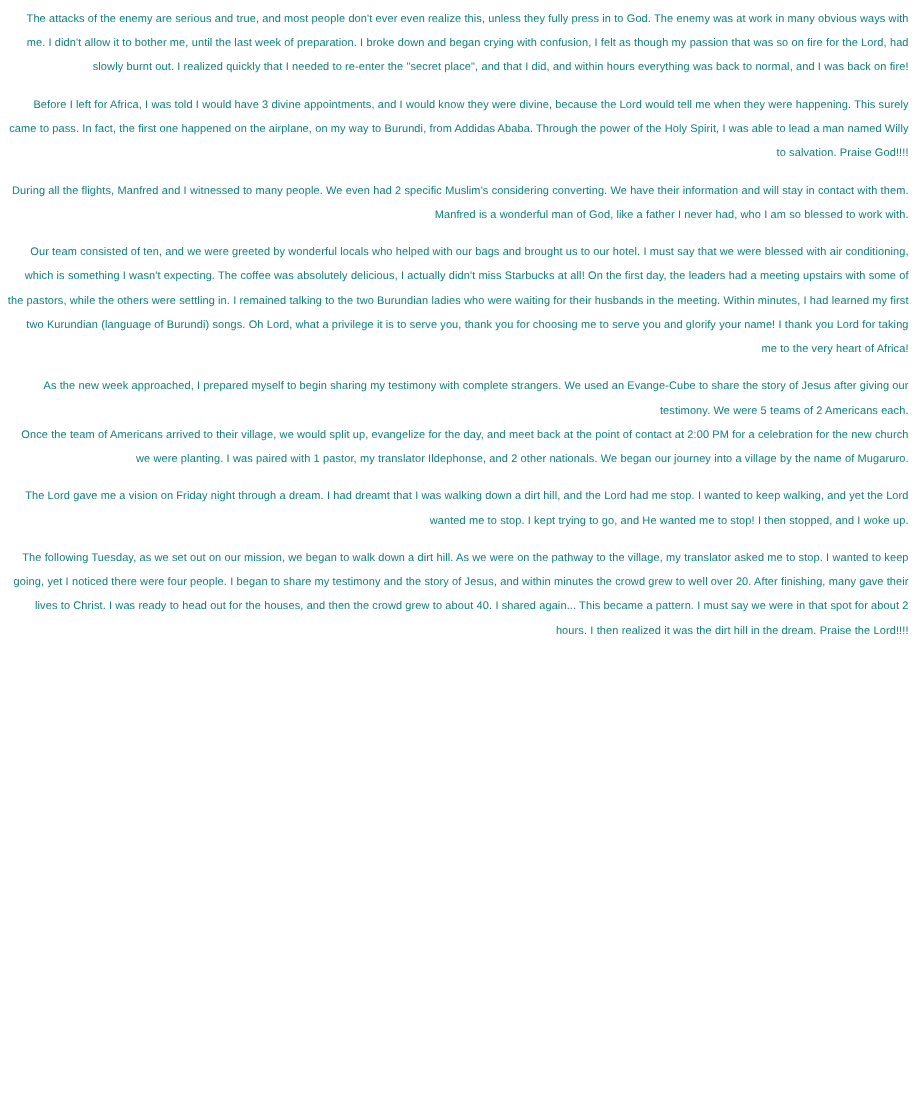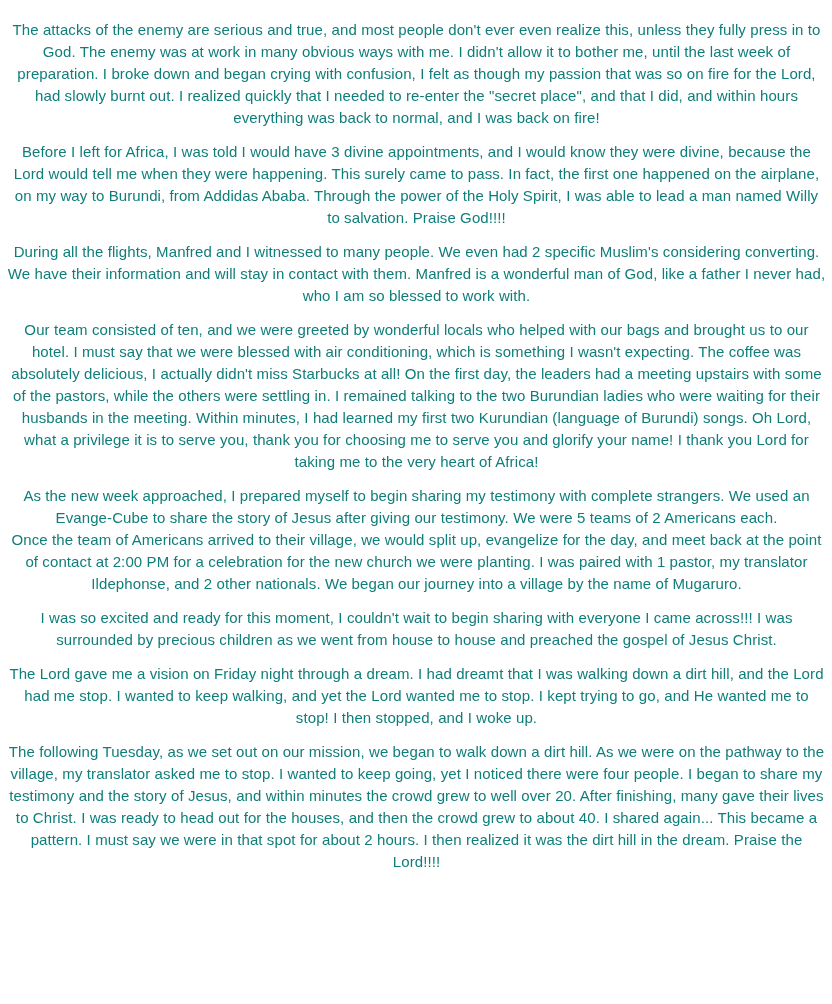--- a/index.html
+++ b/index.html
@@ -11,35 +11,34 @@
     width: 832px;
     min-height: 1004px;
     font-family: "Liberation Sans", sans-serif;
   }
   .document-page {
     box-sizing: border-box;
     width: 832px;
     padding: 7px 6px 7px 7px;
   }
   .document-page p {
-    margin: 12px 0 12px 0;
-    font-size: 15px;
+    margin: 0 0 12px 0;
+    font-size: 10px;
     line-height: 22px;
     letter-spacing: 0.1px;
     color: #0F7E7A;
     white-space: pre-line; 
-    text-align: center;
+    text-align: right;
   }
 </style>
 </head>
 <body>
 
 <div class="document-page">
   <p>The attacks of the enemy are serious and true, and most people don't ever even realize this, unless they fully press in to God. The enemy was at work in many obvious ways with me. I didn't allow it to bother me, until the last week of preparation. I broke down and began crying with confusion, I felt as though my passion that was so on fire for the Lord, had slowly burnt out. I realized quickly that I needed to re-enter the "secret place", and that I did, and within hours everything was back to normal, and I was back on fire!</p>
   <p>Before I left for Africa, I was told I would have 3 divine appointments, and I would know they were divine, because the Lord would tell me when they were happening. This surely came to pass. In fact, the first one happened on the airplane, on my way to Burundi, from Addidas Ababa. Through the power of the Holy Spirit, I was able to lead a man named Willy to salvation. Praise God!!!!</p>
   <p>During all the flights, Manfred and I witnessed to many people. We even had 2 specific Muslim's considering converting. We have their information and will stay in contact with them. Manfred is a wonderful man of God, like a father I never had, who I am so blessed to work with.</p>
   <p>Our team consisted of ten, and we were greeted by wonderful locals who helped with our bags and brought us to our hotel. I must say that we were blessed with air conditioning, which is something I wasn't expecting. The coffee was absolutely delicious, I actually didn't miss Starbucks at all! On the first day, the leaders had a meeting upstairs with some of the pastors, while the others were settling in. I remained talking to the two Burundian ladies who were waiting for their husbands in the meeting. Within minutes, I had learned my first two Kurundian (language of Burundi) songs. Oh Lord, what a privilege it is to serve you, thank you for choosing me to serve you and glorify your name! I thank you Lord for taking me to the very heart of Africa!</p>
   <p>As the new week approached, I prepared myself to begin sharing my testimony with complete strangers. We used an Evange-Cube to share the story of Jesus after giving our testimony. We were 5 teams of 2 Americans each.
 Once the team of Americans arrived to their village, we would split up, evangelize for the day, and meet back at the point of contact at 2:00 PM for a celebration for the new church we were planting. I was paired with 1 pastor, my translator Ildephonse, and 2 other nationals. We began our journey into a village by the name of Mugaruro.</p>
-  <p>I was so excited and ready for this moment, I couldn't wait to begin sharing with everyone I came across!!! I was surrounded by precious children as we went from house to house and preached the gospel of Jesus Christ.</p>
   <p>The Lord gave me a vision on Friday night through a dream. I had dreamt that I was walking down a dirt hill, and the Lord had me stop. I wanted to keep walking, and yet the Lord wanted me to stop. I kept trying to go, and He wanted me to stop! I then stopped, and I woke up.</p>
   <p>The following Tuesday, as we set out on our mission, we began to walk down a dirt hill. As we were on the pathway to the village, my translator asked me to stop. I wanted to keep going, yet I noticed there were four people. I began to share my testimony and the story of Jesus, and within minutes the crowd grew to well over 20. After finishing, many gave their lives to Christ. I was ready to head out for the houses, and then the crowd grew to about 40. I shared again... This became a pattern. I must say we were in that spot for about 2 hours. I then realized it was the dirt hill in the dream. Praise the Lord!!!!</p>
 </div>
 
 </body></html>

